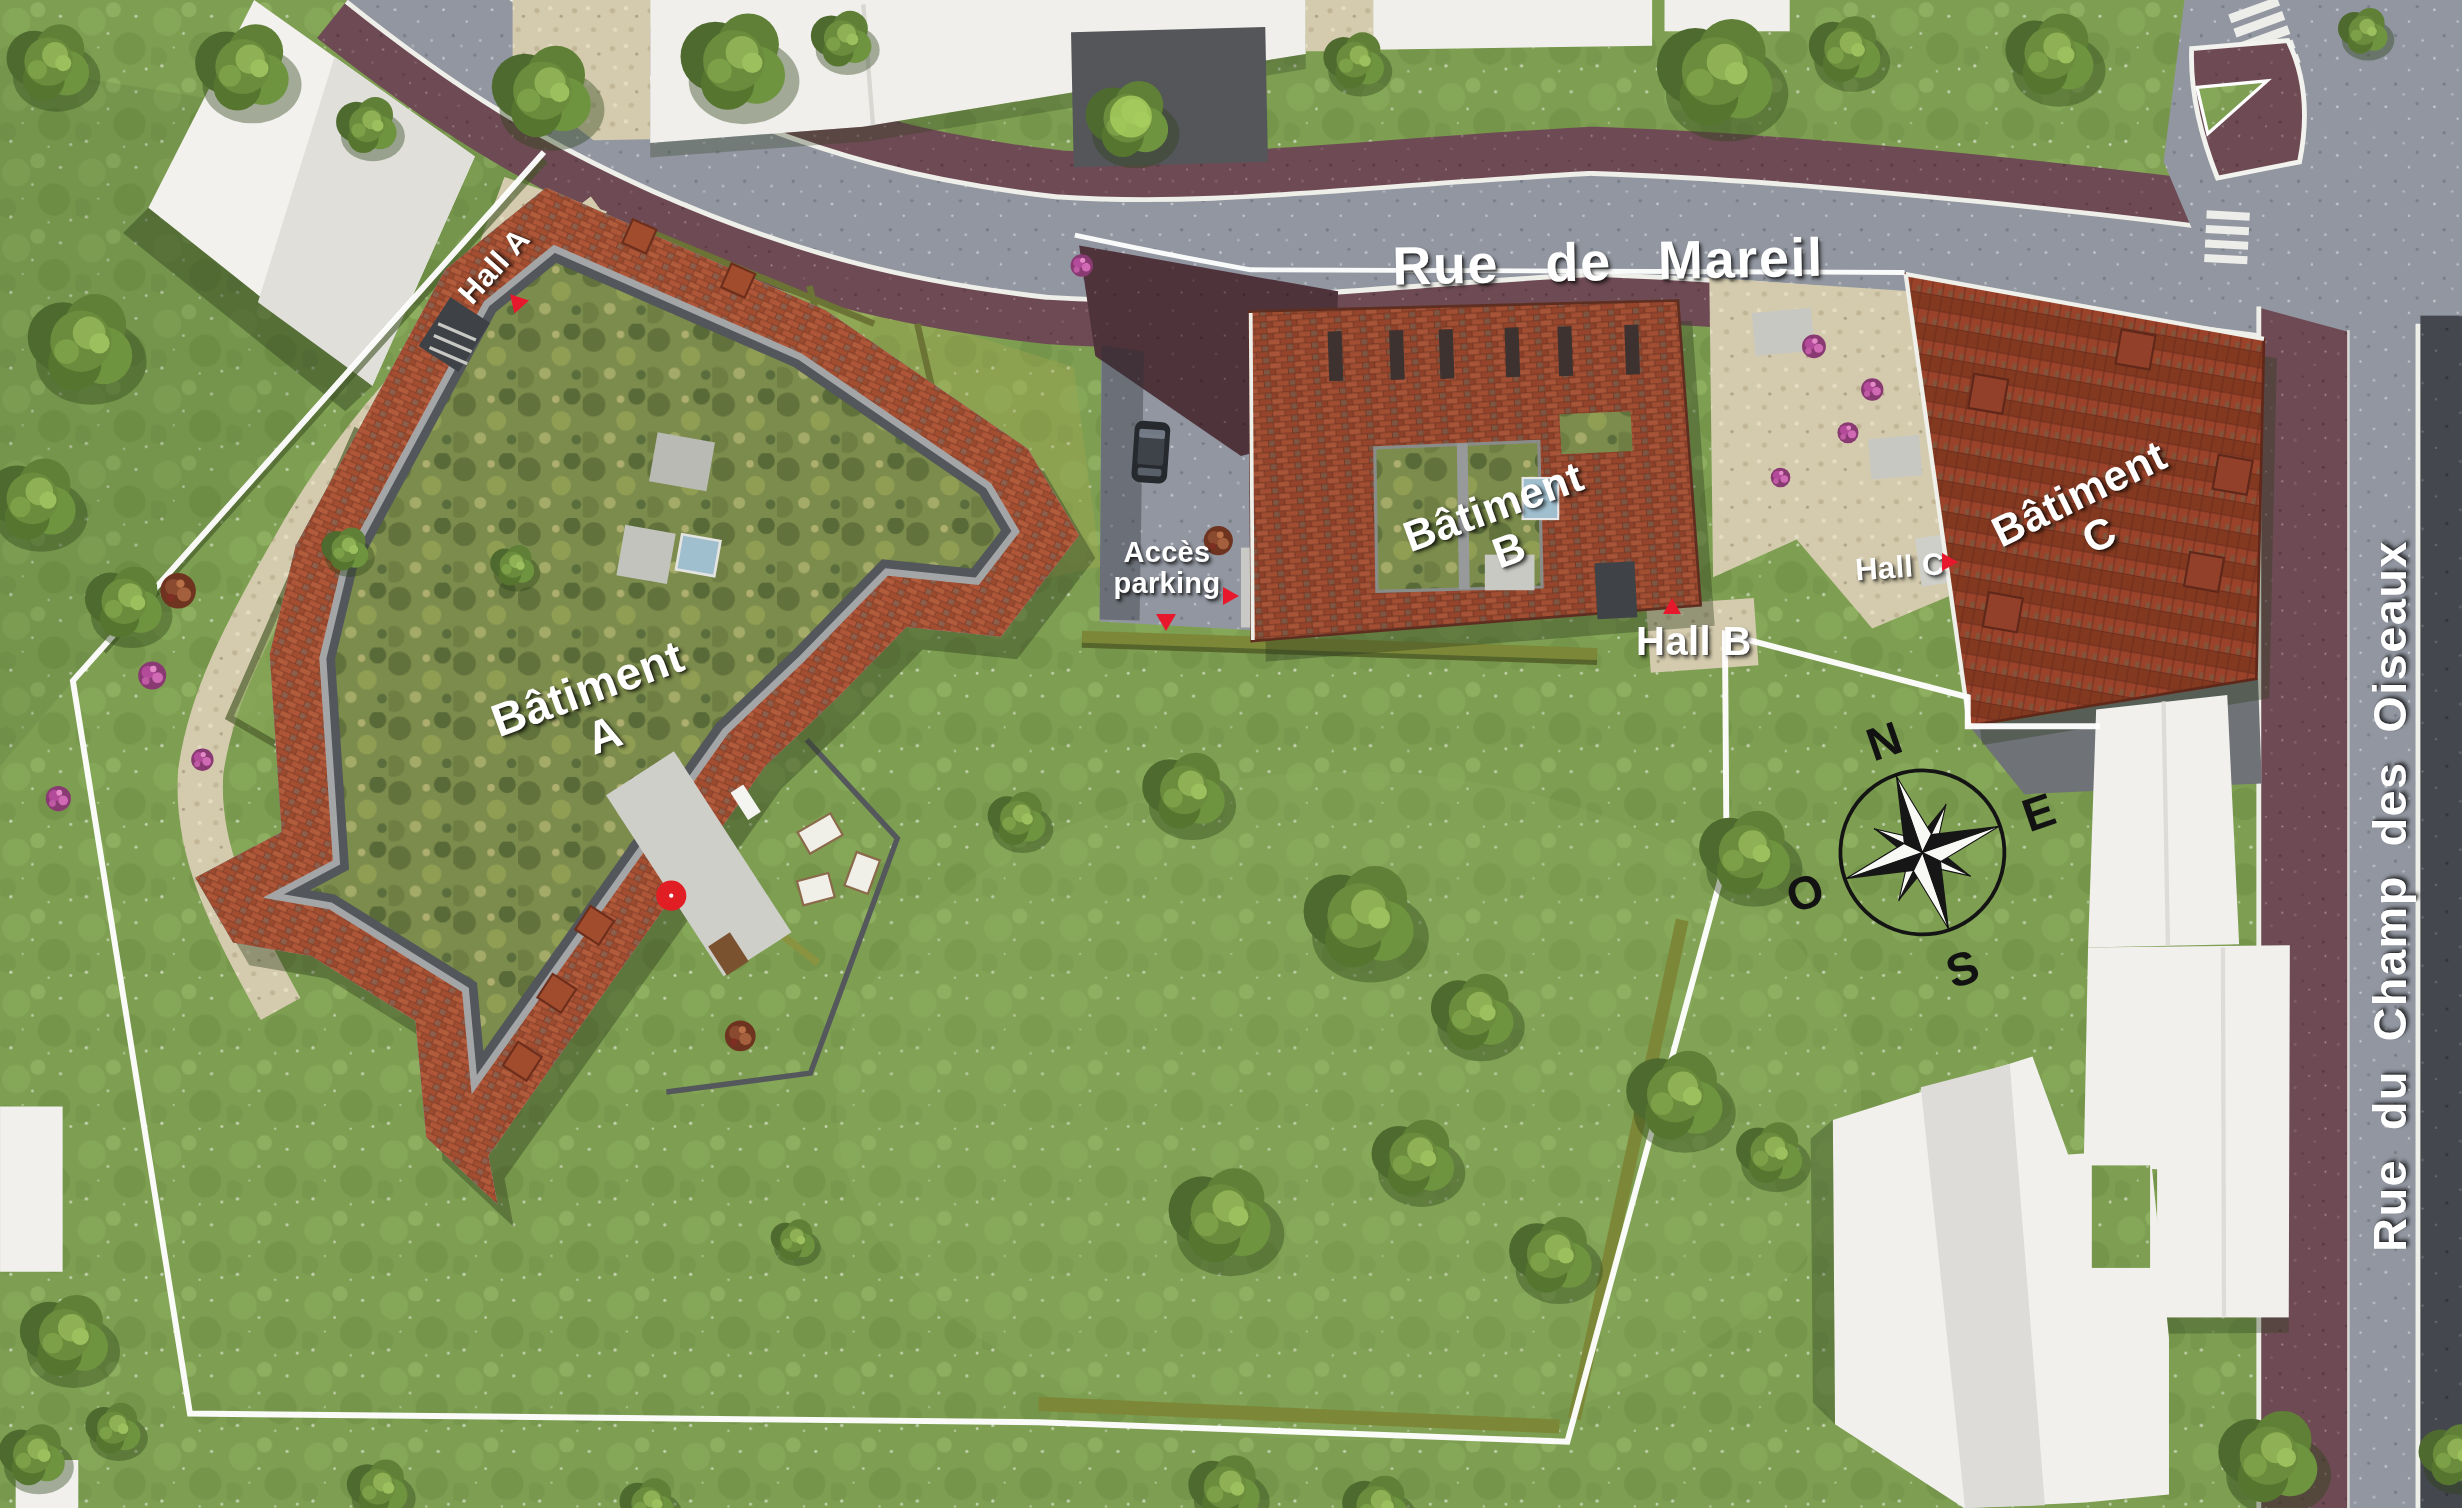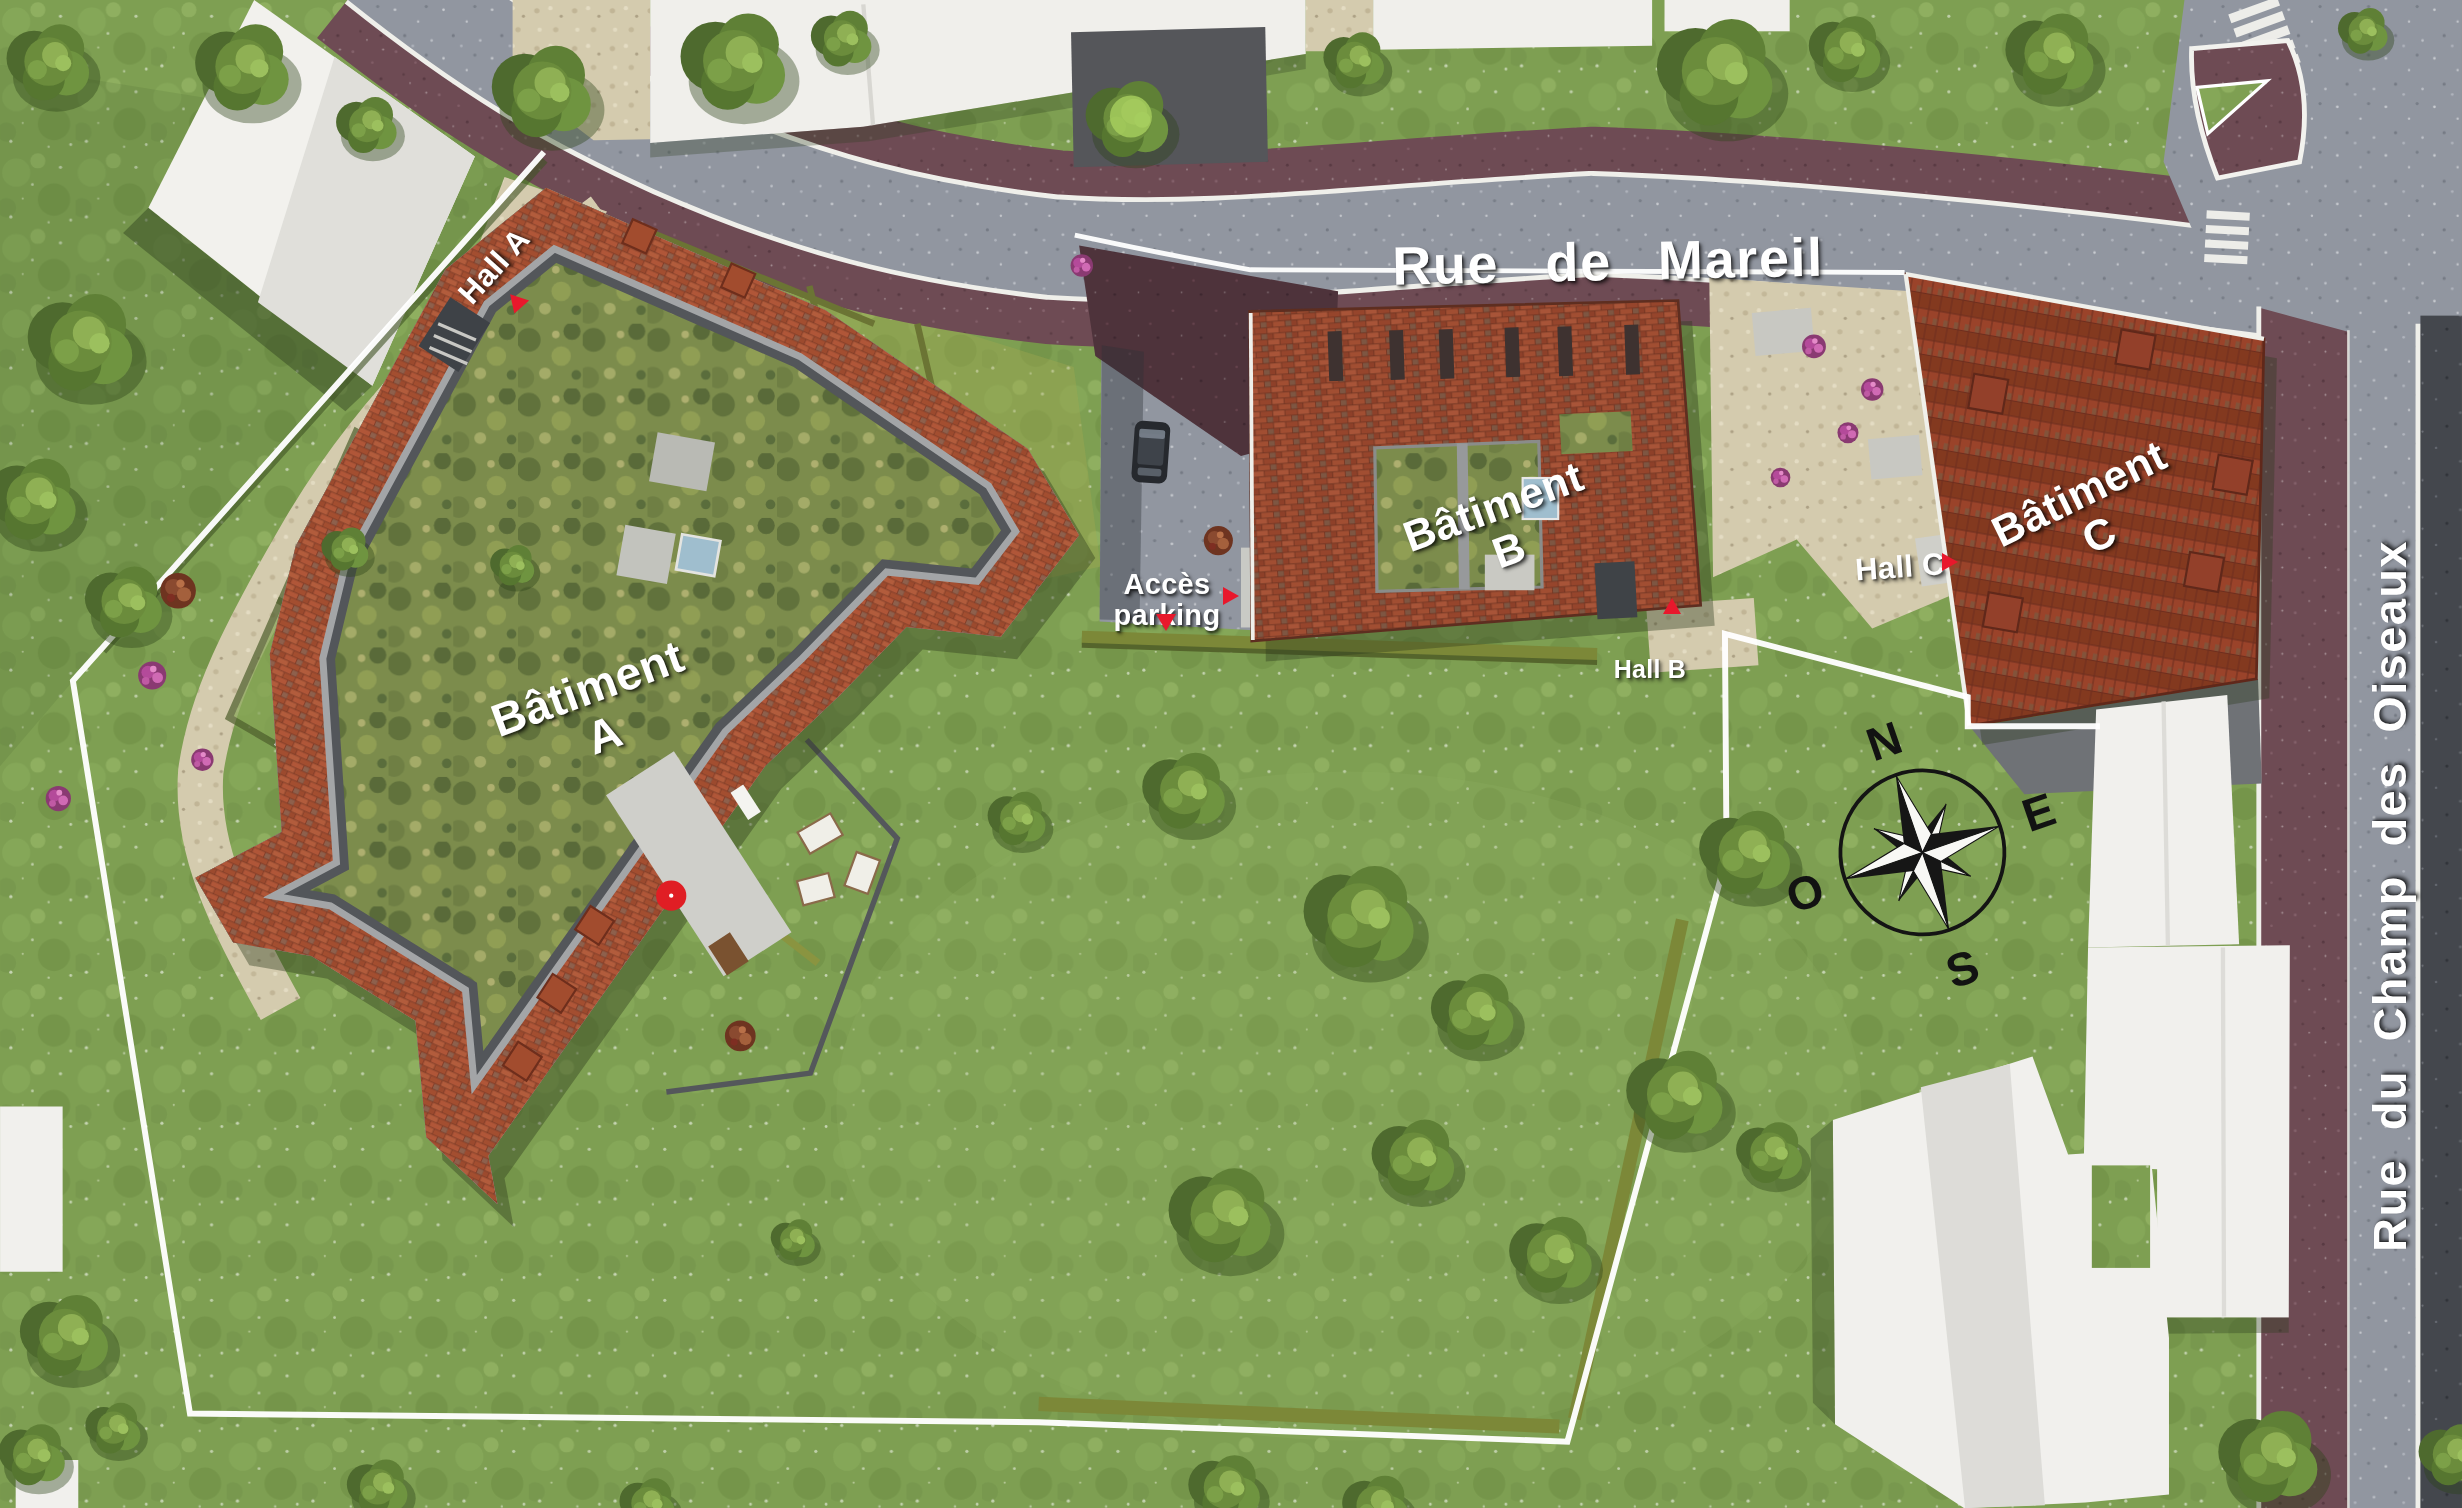--- a/index.html
+++ b/index.html
@@ -429,25 +429,25 @@
   <span class="l2">B</span>
 </div>
 
 <div class="lbl" style="left:2089px;top:514px;font-size:43px;transform:translate(-50%,-50%) rotate(-26deg);">
   <span>Bâtiment</span>
   <span class="l2">C</span>
 </div>
 
 <div class="lbl" style="left:494px;top:266px;font-size:31px;transform:translate(-50%,-50%) rotate(-48deg);"><span>Hall A</span></div>
 
-<div class="lbl" style="left:1650px;top:641px;font-size:25px;transform:translate(-50%,-50%);margin-top:28px;"><span>Hall B</span></div>
+<div class="lbl" style="left:1694px;top:641px;font-size:40px;transform:translate(-50%,-50%);"><span>Hall B</span></div>
 
 <div class="lbl" style="left:1900px;top:567px;font-size:31px;transform:translate(-50%,-50%) rotate(-4deg);"><span>Hall C</span></div>
 
-<div class="lbl" style="left:1167px;top:600px;font-size:29px;transform:translate(-50%,-50%);">
+<div class="lbl" style="left:1167px;top:568px;font-size:29px;transform:translate(-50%,-50%);">
   <span>Accès</span>
   <span class="l2">parking</span>
 </div>
 
 <div class="tri tri-down" style="left:507px;top:297px;transform:rotate(18deg);"></div>
 <div class="tri tri-up" style="left:1663px;top:598px;"></div>
 <div class="tri tri-right" style="left:1942px;top:553px;"></div>
 <div class="tri tri-right" style="left:1223px;top:587px;"></div>
 <div class="tri tri-down" style="left:1156px;top:614px;"></div>
 </div>

